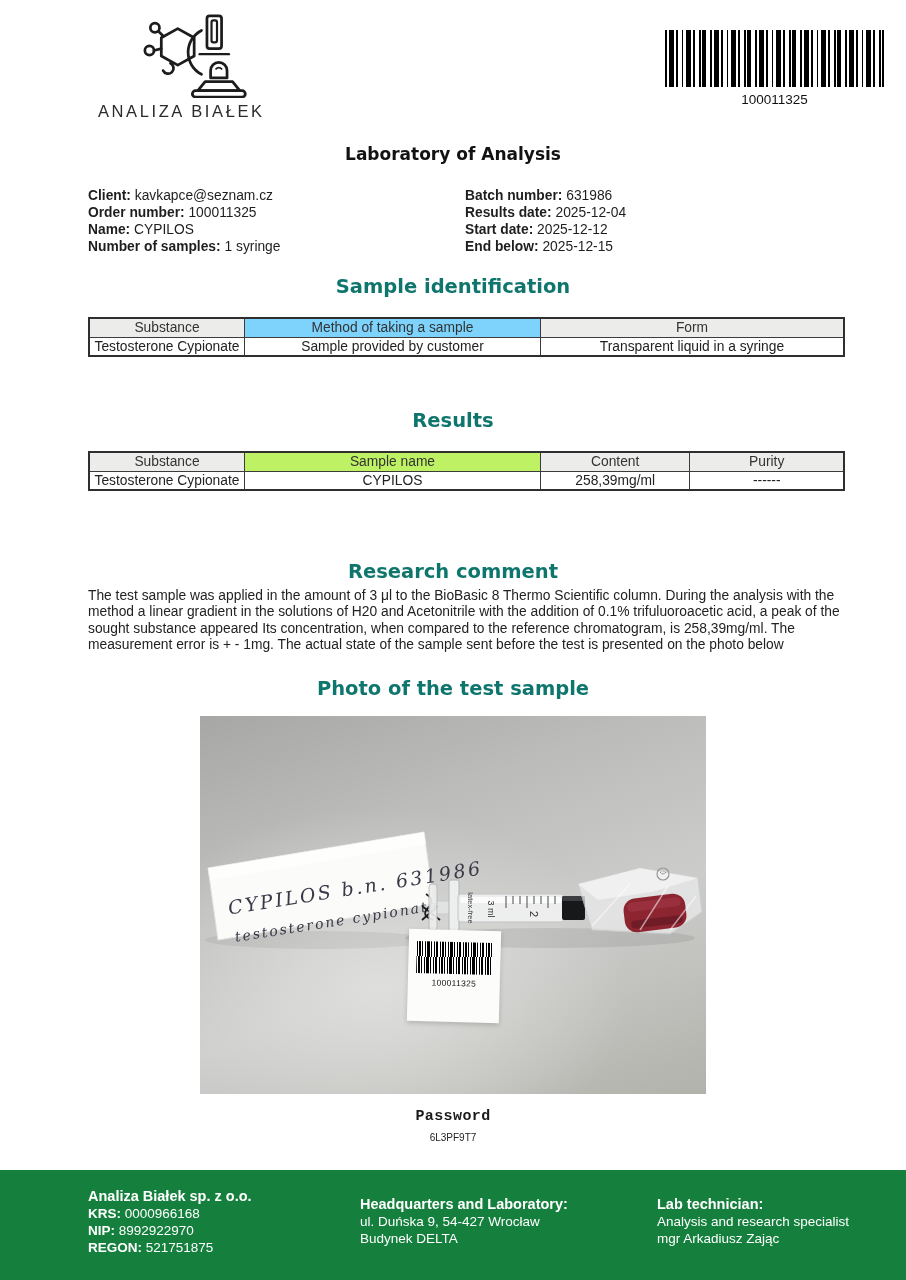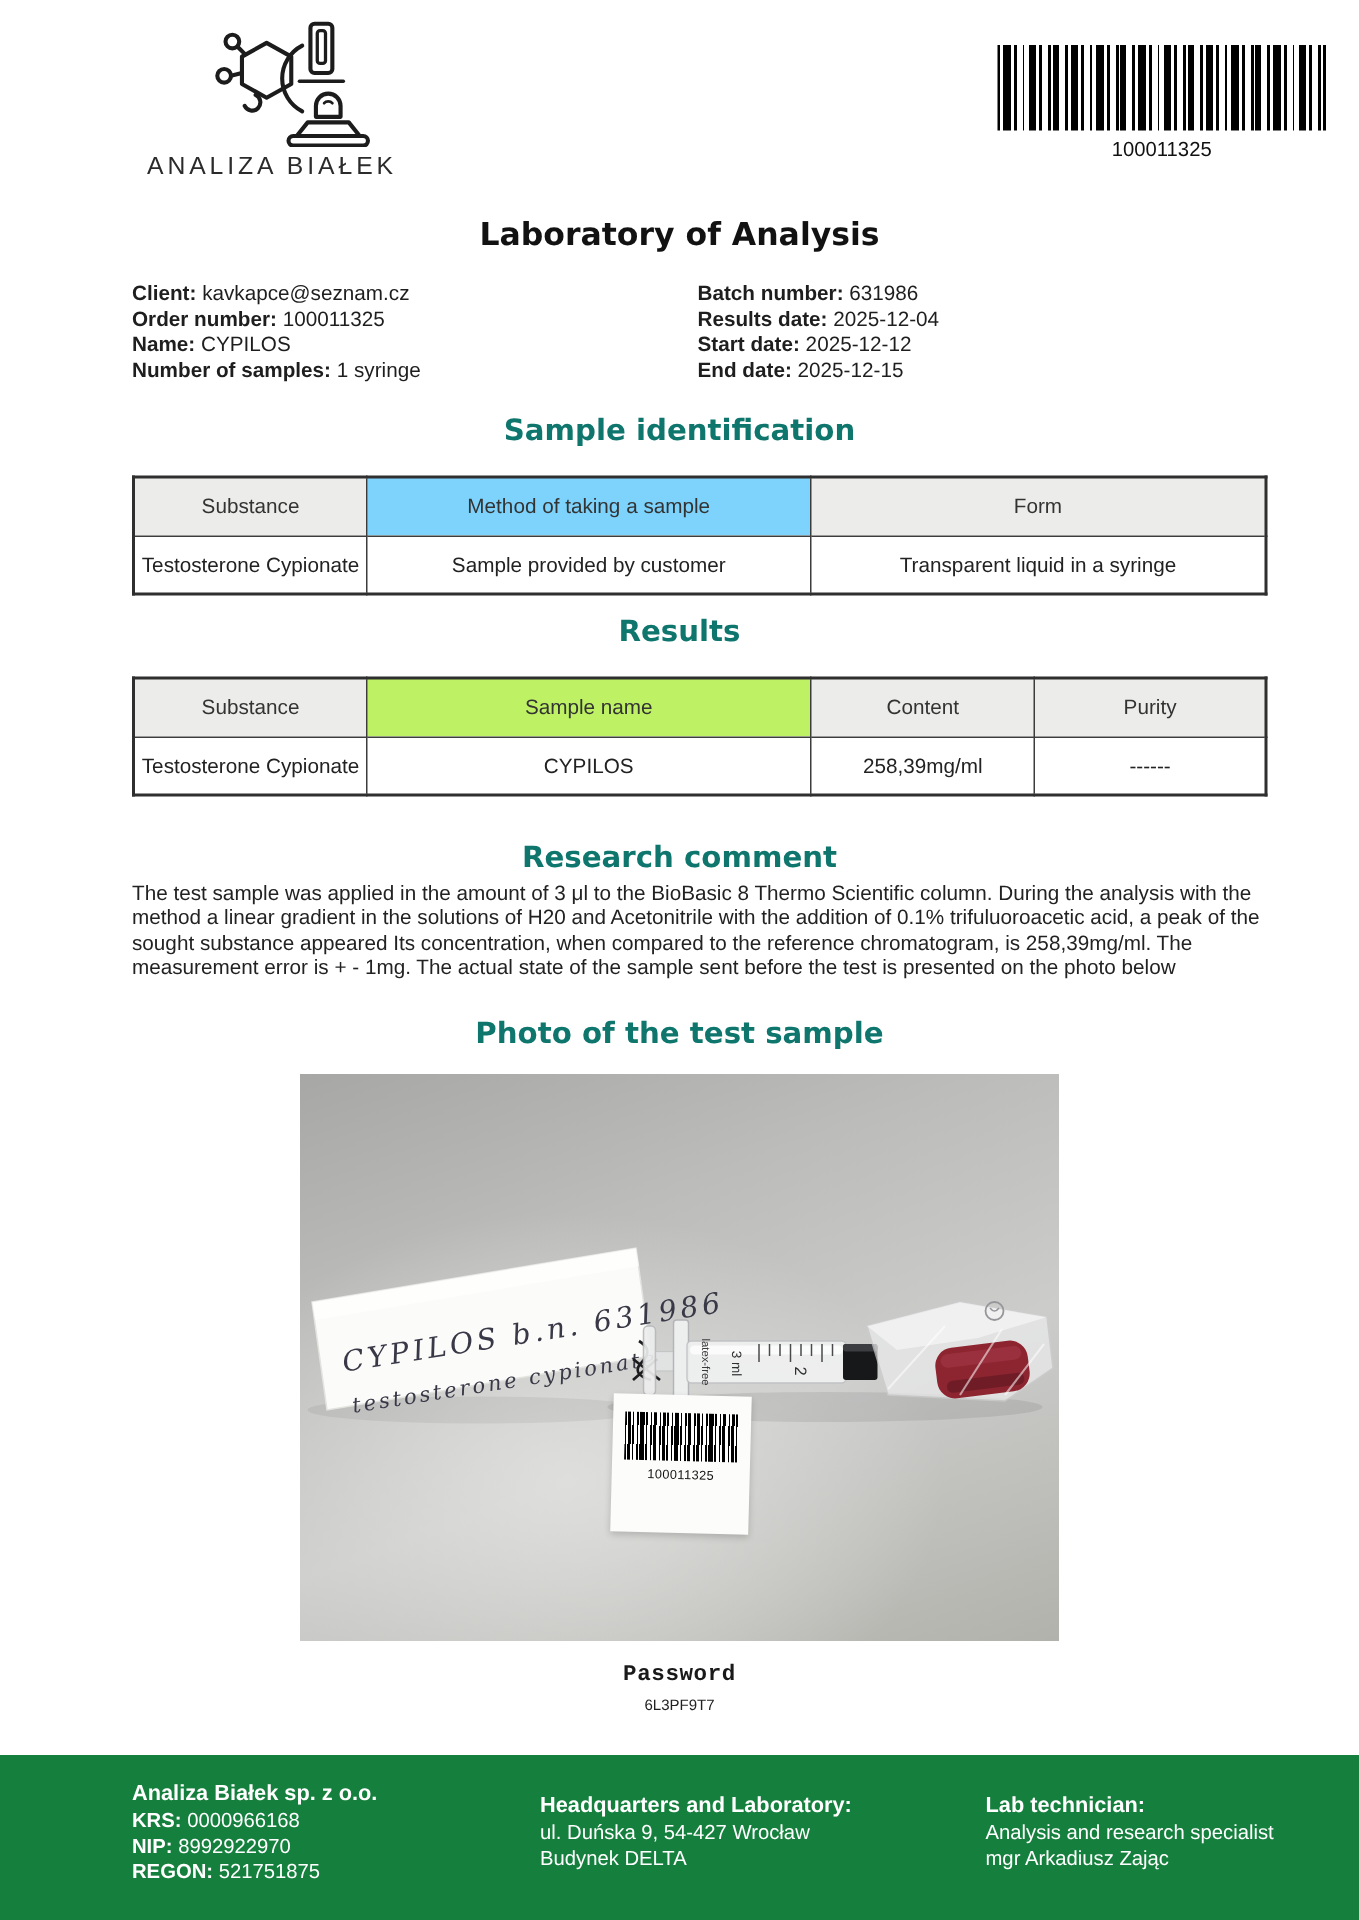--- a/index.html
+++ b/index.html
@@ -21,36 +21,36 @@
       #000 11px,#000 13px,#fff 13px,#fff 17px,
       #000 17px,#000 18px,#fff 18px,#fff 21px,
       #000 21px,#000 26px,#fff 26px,#fff 28px,
       #000 28px,#000 30px,#fff 30px,#fff 34px,
       #000 34px,#000 36px,#fff 36px,#fff 37px,
       #000 37px,#000 41px,#fff 41px,#fff 45px);
   }
   .barcode-number { margin-top:5px; font-size:13.5px; color:#111; }
 
   .doc-title { position:absolute; left:0; top:144px; width:100%; text-align:center;
-    font-family:"DejaVu Sans",sans-serif; font-weight:bold; font-size:21px; color:#121212; }
+    font-family:"DejaVu Sans",sans-serif; font-weight:bold; font-size:17px; color:#121212; }
 
   
   .info-col { position:absolute; top:187px; font-size:13.8px; line-height:17px; color:#1e1e1e; }
   .info-col.left  { left:88px; }
   .info-col.right { left:465px; }
   .info-col b { font-weight:bold; }
 
   
   .section-heading { position:absolute; left:0; width:100%; text-align:center;
     font-family:"DejaVu Sans",sans-serif; font-weight:bold; font-size:19.5px; color:#0f766e; }
 
   
   table.doc-table { position:absolute; left:88px; width:757px; border-collapse:collapse;
     border:2px solid #2f2f2f; font-size:13.8px; color:#222; table-layout:fixed; }
-  table.doc-table th, table.doc-table td { border:1.5px solid #3c3c3c; text-align:center; height:39px; }
+  table.doc-table th, table.doc-table td { border:1.5px solid #3c3c3c; text-align:center; height:19px; }
   table.doc-table th { background:#ececea; font-weight:normal; color:#333; }
   table.doc-table td { background:#ffffff; }
 
   
   .comment-text { position:absolute; left:88px; top:588px; width:760px;
     font-size:13.8px; line-height:16.4px; color:#222; }
 
   
   .photo { position:absolute; left:200px; top:716px; width:506px; height:378px;
     background:
@@ -127,21 +127,21 @@
   <div class="info-col left">
     <div><b>Client:</b> <span>kavkapce@seznam.cz</span></div>
     <div><b>Order number:</b>&nbsp;<span>100011325</span></div>
     <div><b>Name:</b> <span>CYPILOS</span></div>
     <div><b>Number of samples:</b> <span>1 syringe</span></div>
   </div>
   <div class="info-col right">
     <div><b>Batch number:</b> <span>631986</span></div>
     <div><b>Results date:</b>&nbsp;<span>2025-12-04</span></div>
     <div><b>Start date:</b>&nbsp;<span>2025-12-12</span></div>
-    <div><b>End date:</b> <span>2025-12-15</span></div>
+    <div><b>End below:</b> <span>2025-12-15</span></div>
   </div>
 
   <div class="section-heading" style="top:275px;">Sample identification</div>
   <table class="doc-table" style="top:317px;">
     <colgroup>
         <col style="width:20.6%">
         <col style="width:39.2%">
         <col style="width:40.2%">
       </colgroup>
     <tbody>

